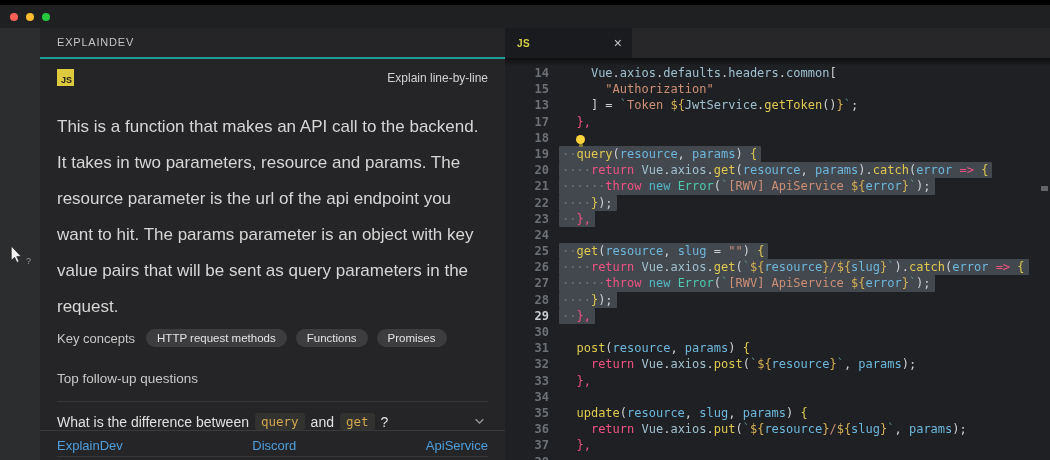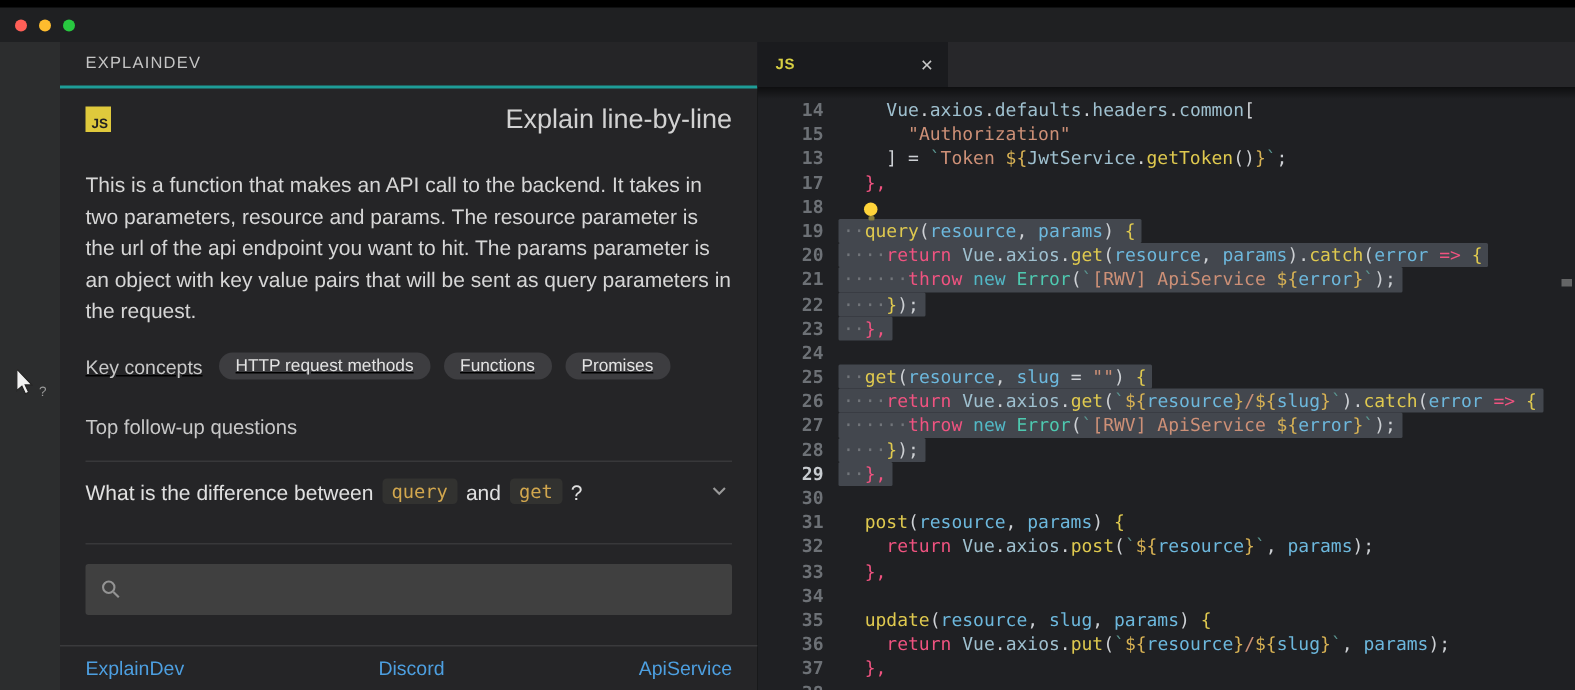--- a/index.html
+++ b/index.html
@@ -17,23 +17,23 @@
   .cursor-hint{position:absolute;left:18px;top:10px;color:#9a9a9a;font-size:9px;}
   .panel{position:absolute;left:40px;top:0;width:465px;height:432px;background:#252527;}
   .editor{position:absolute;left:505px;top:0;width:545px;height:432px;background:#1f2023;}
   
   .panel-header{height:29px;line-height:29px;padding-left:17px;border-bottom:2px solid #1e9d97;
                 color:#c5c5c5;font-size:11px;letter-spacing:0.8px;}
   .panel-body{padding:0 17px;}
   .row1{margin-top:10px;display:flex;align-items:center;justify-content:space-between;}
   .js-badge{width:17px;height:17px;background:#dfc93c;color:#222;font-size:9px;font-weight:bold;
             display:flex;align-items:flex-end;justify-content:flex-end;box-sizing:border-box;padding:0 2px 1px 0;}
-  .explain-link{color:#d2d2d2;font-size:18px;cursor:pointer;}
-  .description{margin:23px 0 0 0;color:#d6d6d6;font-size:14px;line-height:21px;}
-  .concepts-row{margin-top:17px;display:flex;align-items:center;gap:11px;text-decoration:underline;}
+  .explain-link{color:#d2d2d2;font-size:12px;cursor:pointer;}
+  .description{margin:23px 0 0 0;color:#d6d6d6;font-size:17px;line-height:36px;}
+  .concepts-row{margin-top:4px;display:flex;align-items:center;gap:11px;}
   .concepts-label{color:#c8c8c8;font-size:13px;}
   .pills{display:flex;gap:9px;}
   .pill{background:#3d3d40;color:#e3e3e3;font-size:11.5px;padding:3px 11px;border-radius:10px;white-space:nowrap;}
   .followup{margin-top:24px;color:#c8c8c8;font-size:13.5px;}
   .divider{margin-top:15px;border-top:1px solid #38383a;}
   .question-row{display:flex;align-items:center;justify-content:space-between;padding:11px 0;cursor:pointer;}
   .q-text{color:#e0e0e0;font-size:14px;display:flex;align-items:center;}
   .inline-code{font-family:"DejaVu Sans Mono",monospace;font-size:12.5px;color:#d2a74e;
                background:#323230;padding:1px 6px;border-radius:3px;margin:0 6px;}
   .chev{flex:none;margin-right:2px;}

